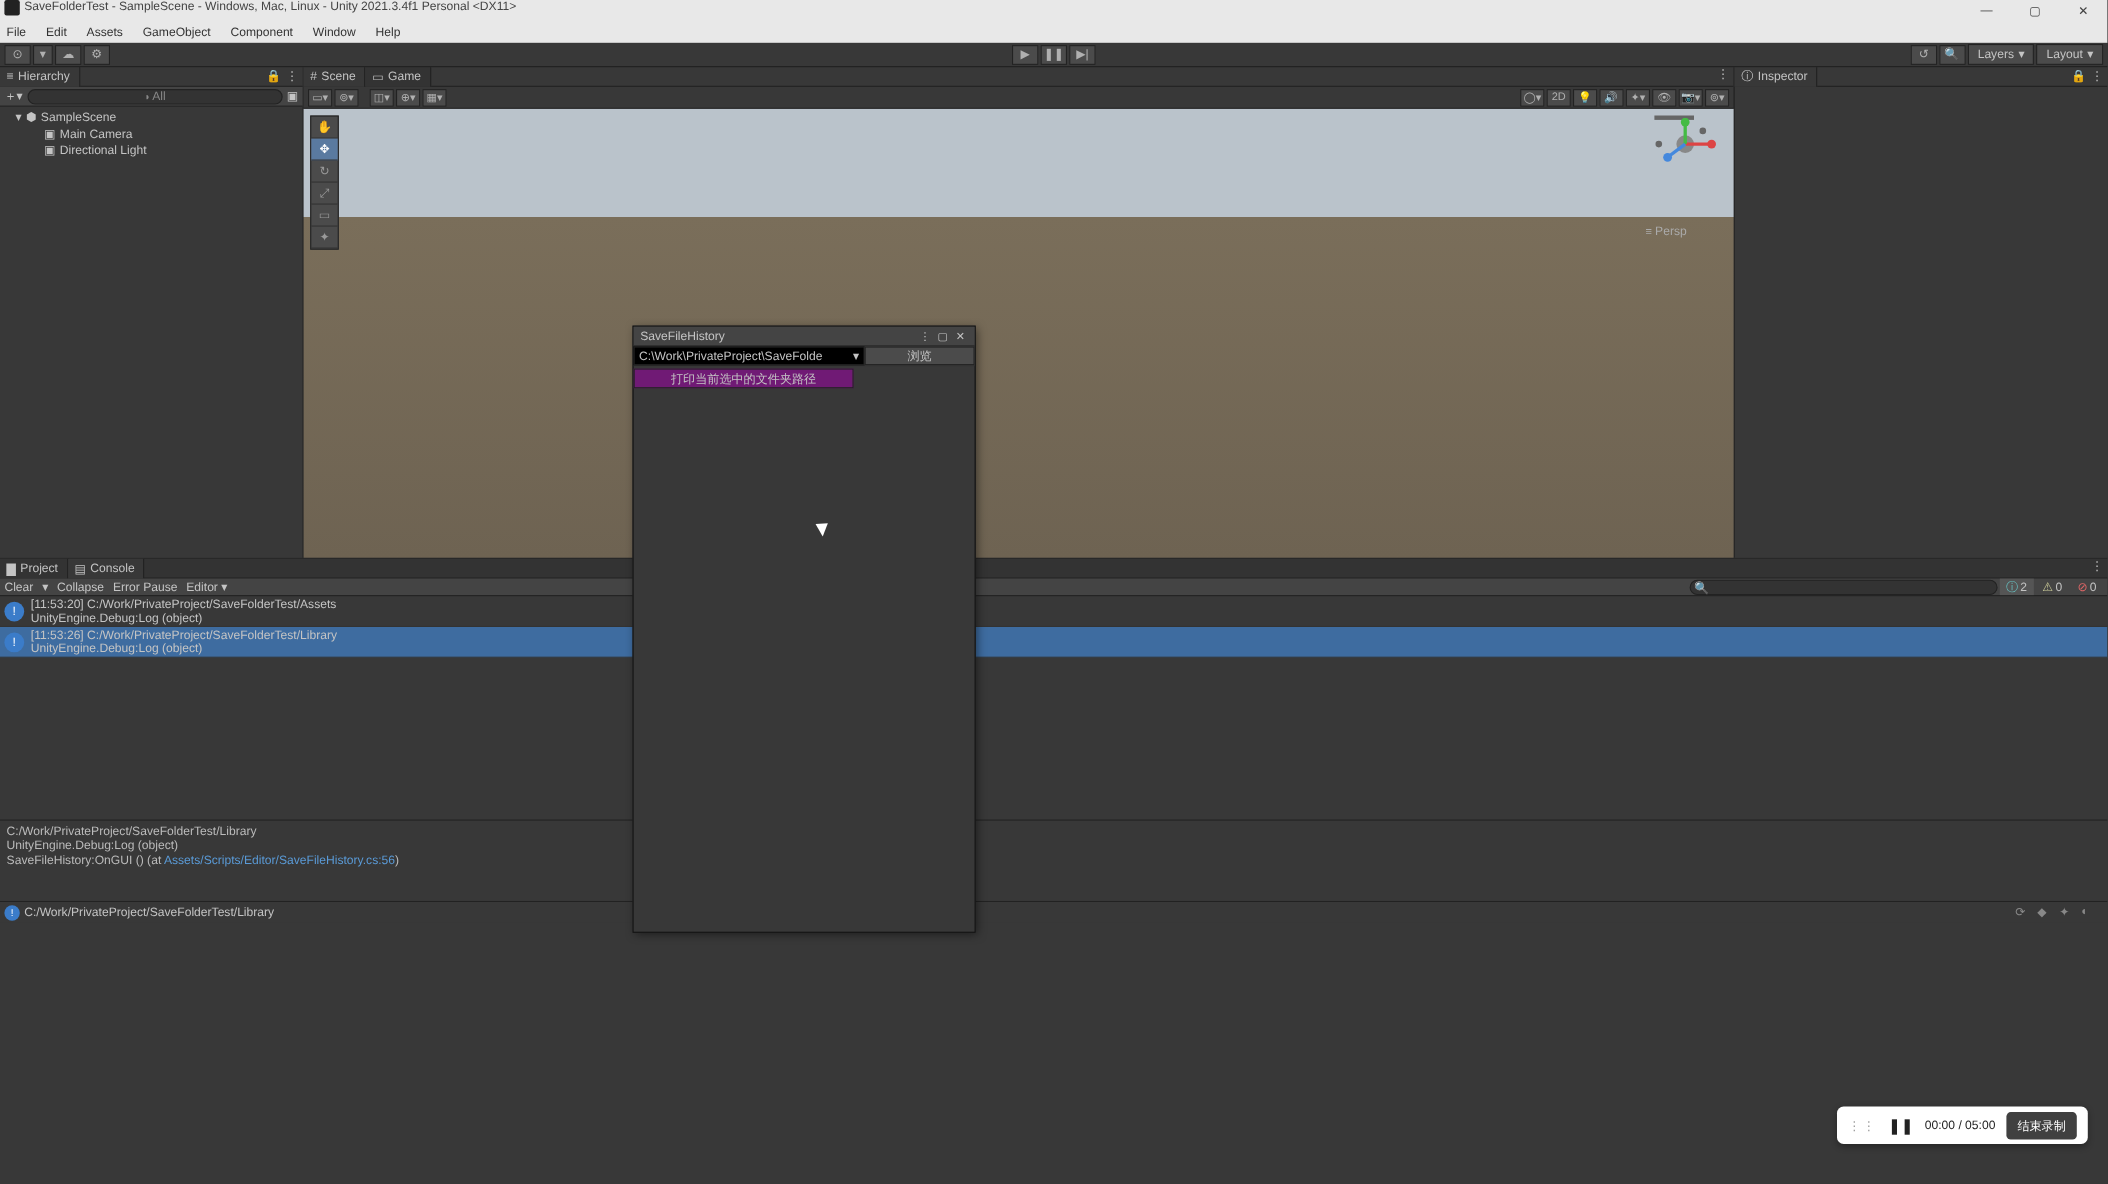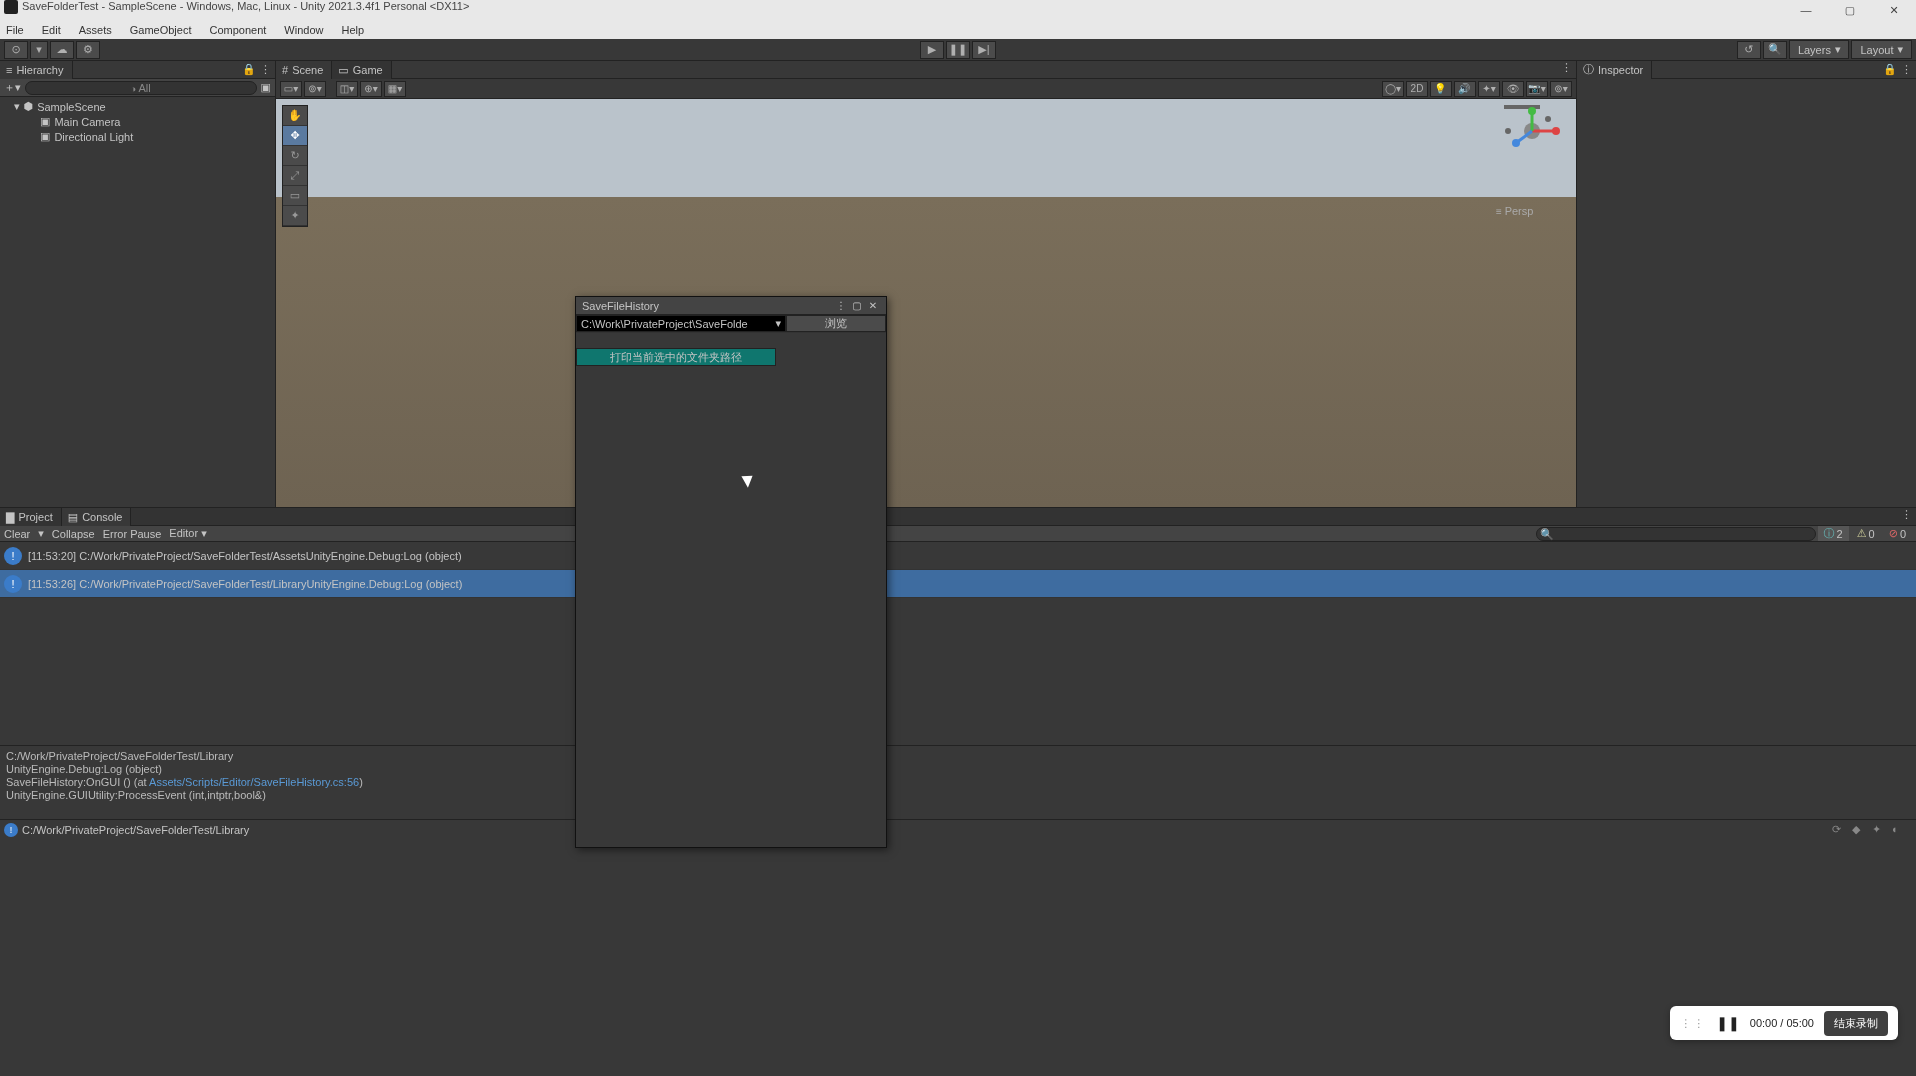--- a/index.html
+++ b/index.html
@@ -48,39 +48,39 @@
 
 .bottom-panel { height: 312px; background: #383838; border-top: 1px solid #222; display: flex; flex-direction: column; }
 .console-tabs { height: 18px; display: flex; background: #333; border-bottom: 1px solid #222; }
 .console-toolbar { height: 16px; display: flex; align-items: center; padding: 0 4px; gap: 8px; background: #444; border-bottom:1px solid #222; }
 .console-toolbar-right { margin-left: auto; display: flex; gap: 2px; align-items: center; }
 .badge { padding: 0 6px; display: flex; align-items: center; gap: 2px; font-size: 10px; }
 .console-list { flex: 1; overflow: hidden; position: relative; }
 .console-entry { height: 28px; display: flex; align-items: center; gap: 6px; padding: 0 4px; border-bottom: 1px solid #333; }
 .console-entry.selected { background: #3e6ca0; }
 .console-entry .ico { width: 18px; height: 18px; background: #3b7cc9; border-radius: 50%; color: #fff; display: flex; align-items: center; justify-content: center; font-size: 11px; }
-.console-entry .txt { display: flex; flex-direction: row; line-height: 12px; }
+.console-entry .txt { display: flex; flex-direction: column; line-height: 12px; }
 .console-search { width: 280px; background: #333; border: 1px solid #222; height: 14px; border-radius: 8px; padding: 0 4px; }
 
 .detail-pane { height: 74px; background: #383838; border-top: 1px solid #222; padding: 4px 6px; line-height: 13px; font-family: monospace; color: #bbb; }
 .detail-pane .link { color: #5a9ad6; }
 
 .statusbar { height: 20px; background: #383838; border-top: 1px solid #222; display: flex; align-items: center; padding: 0 4px; gap: 4px; }
 .status-ico { width: 14px; height: 14px; background: #3b7cc9; border-radius: 50%; color: #fff; display: flex; align-items: center; justify-content: center; font-size: 9px; }
 .status-right { margin-left: auto; display: flex; gap: 6px; padding-right: 6px; }
 .status-right div { width: 14px; height: 14px; color: #888; }
 
 .float-win { position: absolute; left: 575px; top: 296px; width: 312px; height: 552px; background: #383838; border: 1px solid #111; box-shadow: 2px 2px 8px rgba(0,0,0,0.5); }
 .float-title { height: 18px; background: #444; display: flex; align-items: center; padding: 0 6px; border-bottom: 1px solid #222; }
 .float-title-icons { margin-left: auto; display: flex; gap: 2px; }
 .float-title-icons span { width: 14px; height: 14px; display: flex; align-items: center; justify-content: center; font-size: 10px; }
 .float-row { display: flex; height: 18px; border-bottom: 1px solid #333; }
 .float-dd { flex: 1; background: #000000; border: 1px solid #222; padding: 0 4px; display: flex; align-items: center; overflow: hidden; white-space: nowrap; }
 .float-btn { width: 100px; background: #4b4b4b; border: 1px solid #222; display: flex; align-items: center; justify-content: center; }
-.float-action { height: 18px; background: #0f766e; border: 1px solid #222; margin: 15px 44px 0 0; display: flex; align-items: center; justify-content: center; width: 200px; }
+.float-action { height: 18px; background: #701a75; border: 1px solid #222; margin: 2px 44px 0 0; display: flex; align-items: center; justify-content: center; width: 200px; }
 
 .cursor { position: absolute; left: 744px; top: 473px; width: 12px; height: 16px; }
 .cursor::before { content: ""; position: absolute; border-left: 10px solid #fff; border-top: 5px solid transparent; border-bottom: 8px solid transparent; transform: rotate(-30deg); }
 
 .rec-widget { position: absolute; right: 18px; bottom: 36px; height: 34px; background: #fff; border-radius: 6px; display: flex; align-items: center; padding: 0 10px; gap: 10px; color: #222; box-shadow: 0 2px 6px rgba(0,0,0,0.3); }
 .rec-btn { background: #404040; color: #fff; padding: 5px 10px; border-radius: 4px; font-size: 11px; }
 .rec-drag { color: #999; letter-spacing: 2px; }
 .rec-pause { font-size: 14px; }
 
 svg { display: block; }
@@ -291,21 +291,20 @@
       <div class="txt">
         <span>[11:53:26] C:/Work/PrivateProject/SaveFolderTest/Library</span>
         <span>UnityEngine.Debug:Log (object)</span>
       </div>
     </div>
   </div>
   <div class="detail-pane">
     <div>C:/Work/PrivateProject/SaveFolderTest/Library</div>
     <div>UnityEngine.Debug:Log (object)</div>
     <div><span>SaveFileHistory:OnGUI () (at </span><span class="link">Assets/Scripts/Editor/SaveFileHistory.cs:56</span><span>)</span></div>
-    <div>UnityEngine.GUIUtility:ProcessEvent (int,intptr,bool&amp;)</div>
   </div>
 </div>
 
 <div class="statusbar">
   <div class="status-ico">!</div>
   <span>C:/Work/PrivateProject/SaveFolderTest/Library</span>
   <div class="status-right">
     <div>⟳</div>
     <div>◆</div>
     <div>✦</div>

